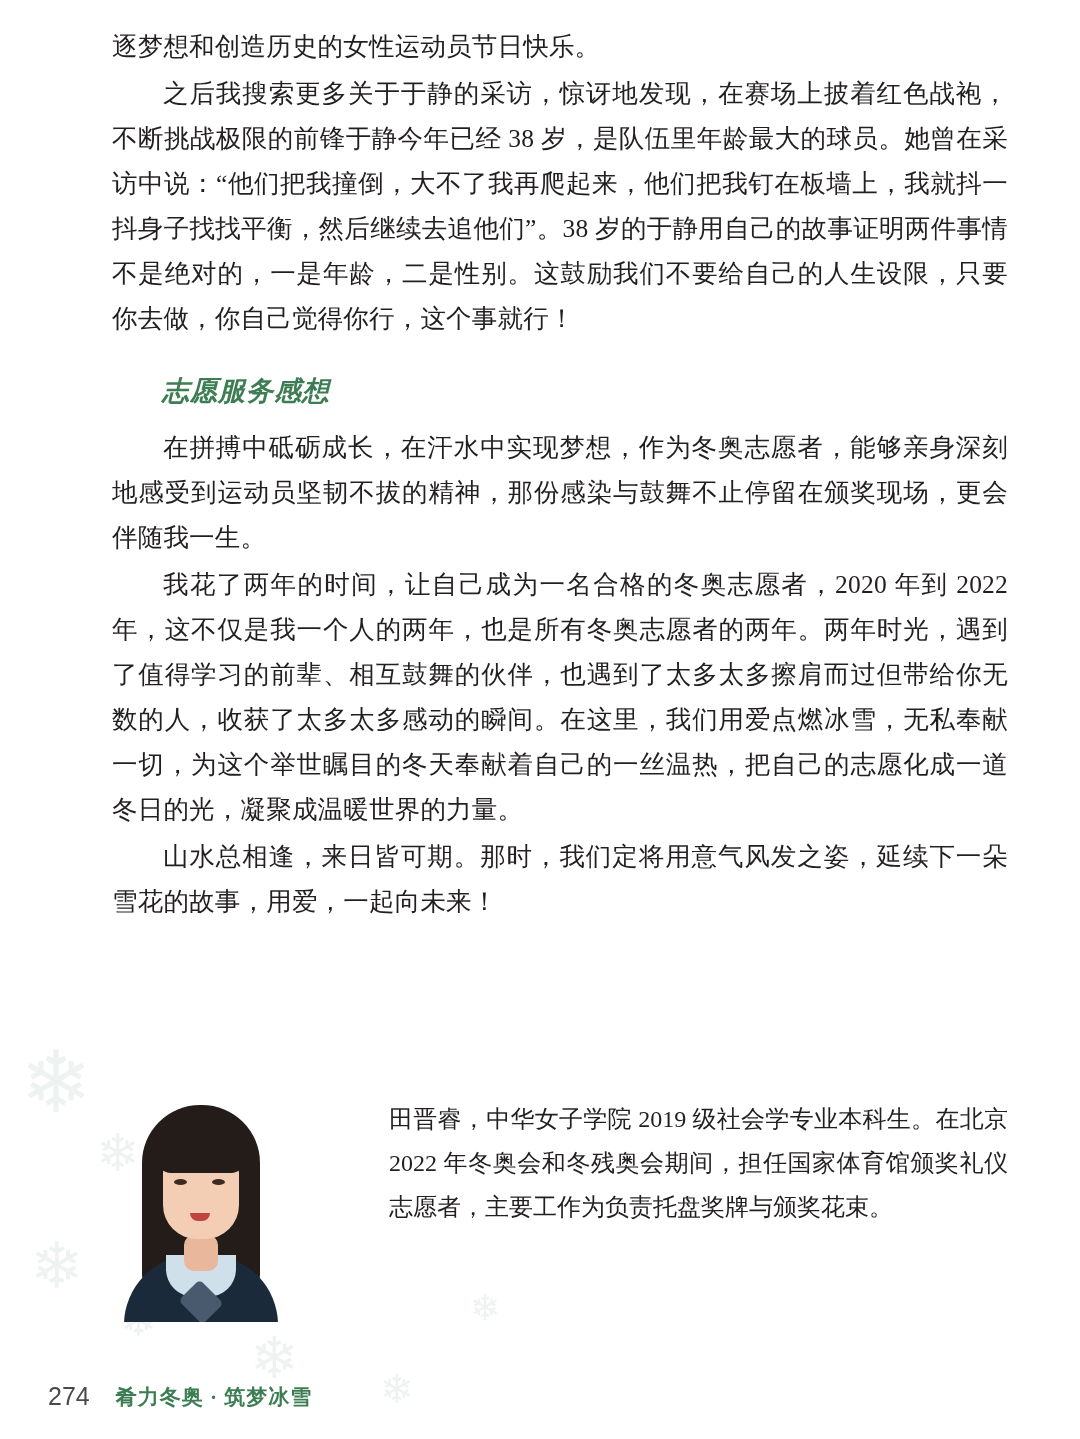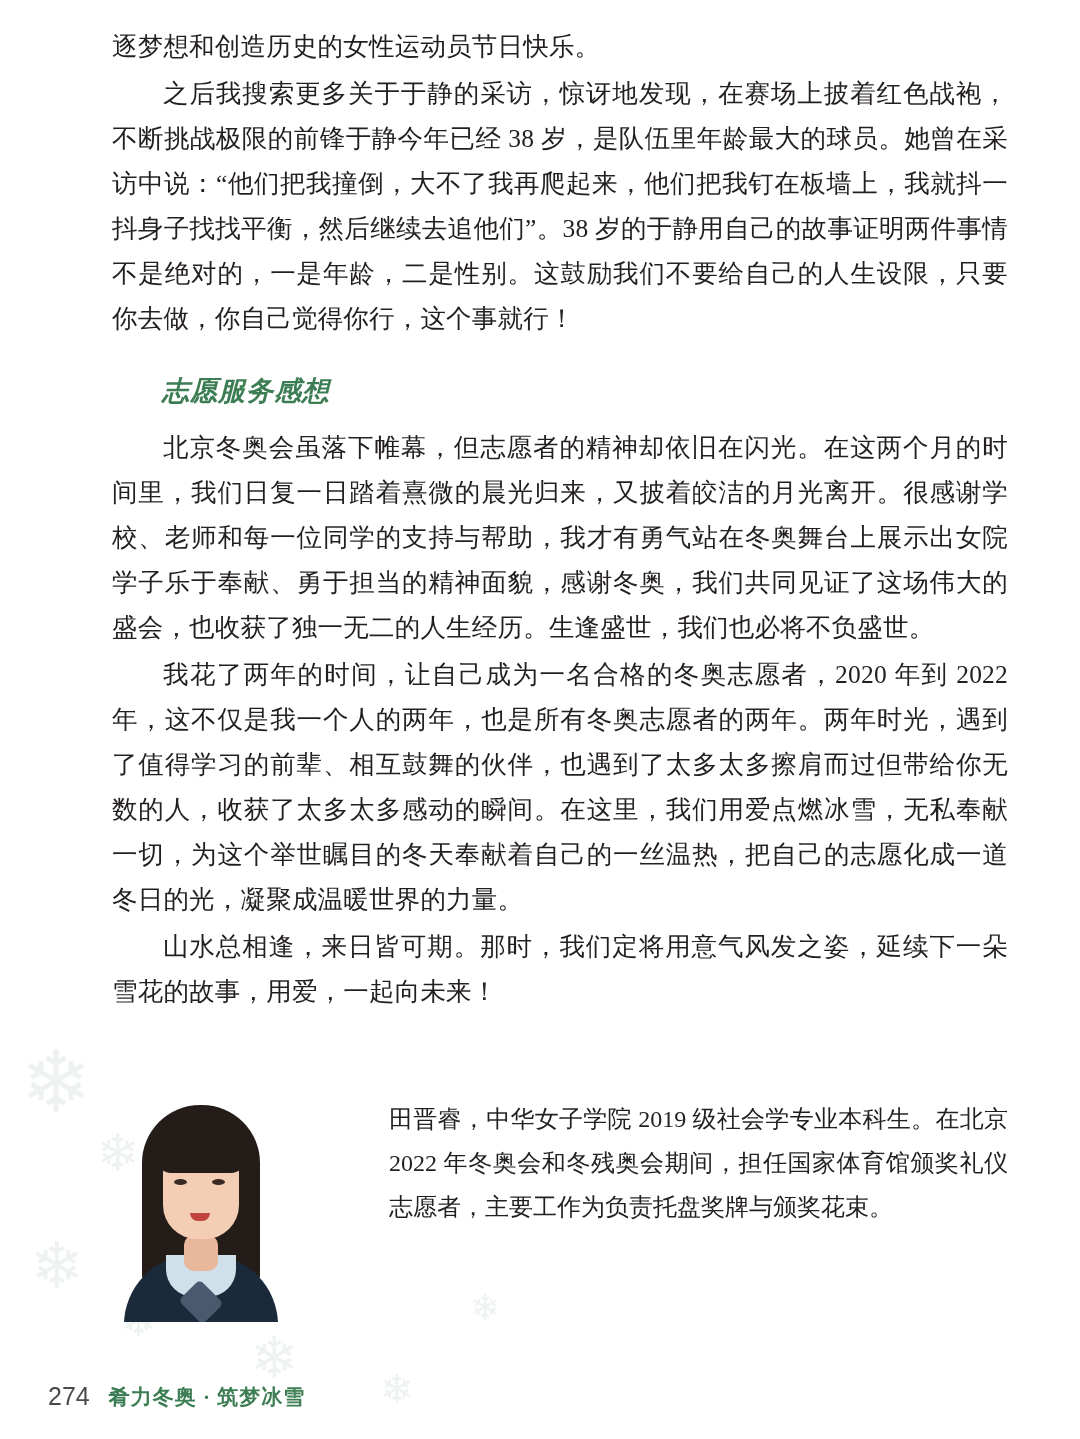--- a/index.html
+++ b/index.html
@@ -173,21 +173,21 @@
     bottom: 28px;
     display: flex;
     align-items: center;
   }
   .page-number {
     font-size: 25px;
     color: #4a4a4a;
     font-family: "Liberation Sans", sans-serif;
   }
   .footer-title {
-    margin-left: 19px;
+    margin-left: 26px;
     font-size: 21px;
     color: #3d7d53;
     font-weight: bold;
     letter-spacing: 1px;
   }
 </style>
 </head>
 <body>
 
 <div class="page">
@@ -199,21 +199,21 @@
   <span class="snowflake sf5">❄</span>
   <span class="snowflake sf6">❄</span>
   <span class="snowflake sf7">❄</span>
 
   <div class="content">
     <p class="para">逐梦想和创造历史的女性运动员节日快乐。</p>
     <p class="para indent">之后我搜索更多关于于静的采访，惊讶地发现，在赛场上披着红色战袍，不断挑战极限的前锋于静今年已经 38 岁，是队伍里年龄最大的球员。她曾在采访中说：“他们把我撞倒，大不了我再爬起来，他们把我钉在板墙上，我就抖一抖身子找找平衡，然后继续去追他们”。38 岁的于静用自己的故事证明两件事情不是绝对的，一是年龄，二是性别。这鼓励我们不要给自己的人生设限，只要你去做，你自己觉得你行，这个事就行！</p>
 
     <h2 class="section-title">志愿服务感想</h2>
 
-    <p class="para indent">北京冬奥会虽落下帷幕，但志愿者的精神却依旧在闪光。在这两个月的时间里，我们日复一日踏着熹微的晨光归来，又披着皎洁的月光离开。很感谢学校、老师和每一位同学的支持与帮助，我才有勇气站在冬奥舞台上展示出女院学子乐于奉献、勇于担当的精神面貌，感谢冬奥，我们共同见证了这场伟大的盛会，也收获了独一无二的人生经历。生逢盛世，我们也必将不负盛世。</p>
+    <p class="para indent">在拼搏中砥砺成长，在汗水中实现梦想，作为冬奥志愿者，能够亲身深刻地感受到运动员坚韧不拔的精神，那份感染与鼓舞不止停留在颁奖现场，更会伴随我一生。</p>
     <p class="para indent">我花了两年的时间，让自己成为一名合格的冬奥志愿者，2020 年到 2022 年，这不仅是我一个人的两年，也是所有冬奥志愿者的两年。两年时光，遇到了值得学习的前辈、相互鼓舞的伙伴，也遇到了太多太多擦肩而过但带给你无数的人，收获了太多太多感动的瞬间。在这里，我们用爱点燃冰雪，无私奉献一切，为这个举世瞩目的冬天奉献着自己的一丝温热，把自己的志愿化成一道冬日的光，凝聚成温暖世界的力量。</p>
     <p class="para indent">山水总相逢，来日皆可期。那时，我们定将用意气风发之姿，延续下一朵雪花的故事，用爱，一起向未来！</p>
   </div>
 
   <div class="author-block">
     <div class="author-photo">
       <div class="portrait">
         <div class="p-hairback"></div>
         <div class="p-shoulders"></div>
         <div class="p-collar"></div>

